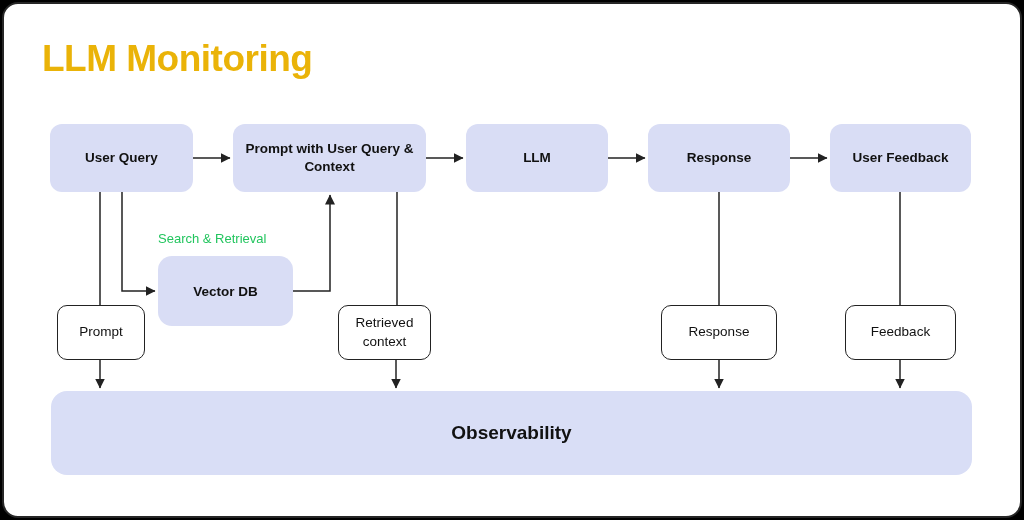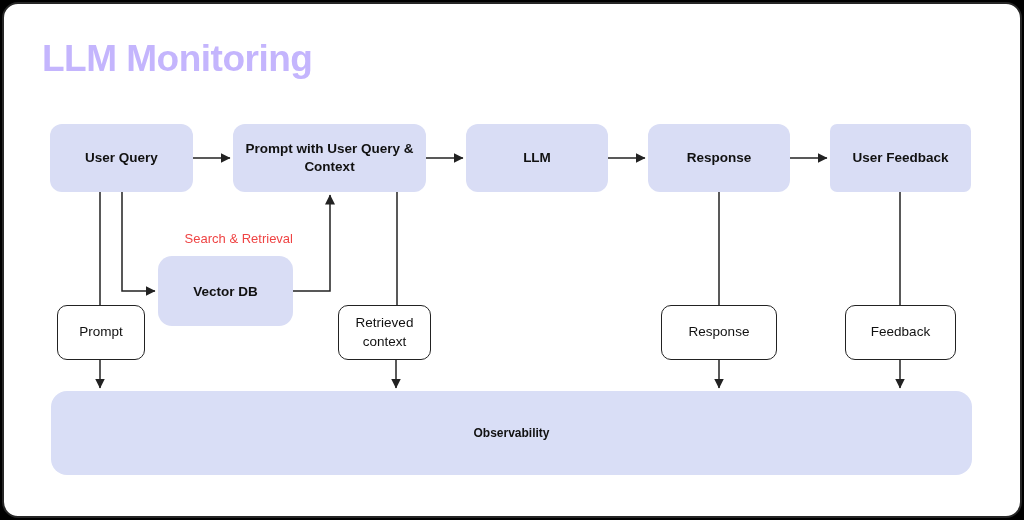--- a/index.html
+++ b/index.html
@@ -22,21 +22,21 @@
     background: #ffffff;
     border: 2px solid #262626;
     border-radius: 16px;
   }
   .page-title {
     position: absolute;
     left: 42px; top: 38px;
     font-size: 37px;
     font-weight: bold;
     letter-spacing: -0.5px;
-    color: #c4b5fd;
+    color: #eab308;
   }
   .connectors {
     position: absolute;
     left: 0; top: 0;
     width: 1024px; height: 520px;
   }
   .node {
     position: absolute;
     display: flex;
     align-items: center;
@@ -55,40 +55,40 @@
   }
   .vector-db {
     background: #d9ddf5;
     border-radius: 14px;
     font-weight: bold;
     font-size: 13.5px;
   }
   .annotation {
     position: absolute;
     font-size: 13px;
-    color: #ef4444;
-    text-align: right;
+    color: #22c55e;
+    text-align: left;
   }
   .note-node {
     background: #ffffff;
     border: 1.5px solid #222;
     border-radius: 10px;
     font-size: 13.5px;
     line-height: 1.4;
     padding: 4px 8px;
   }
   .sink-bar {
     position: absolute;
     background: #d9def6;
     border-radius: 16px;
     display: flex;
     align-items: center;
     justify-content: center;
     font-weight: bold;
-    font-size: 12px;
+    font-size: 19px;
     color: #111;
   }
 </style>
 </head>
 <body>
 
 <div class="canvas">
   <div class="card"></div>
 
   <div class="page-title">LLM Monitoring</div>
@@ -129,21 +129,21 @@
   </div>
   <div class="node flow-node" style="left:233px; top:124px; width:193px; height:68px;text-align:center;">
     <span>Prompt with User Query &amp; Context</span>
   </div>
   <div class="node flow-node" style="left:466px; top:124px; width:142px; height:68px;">
     <span>LLM</span>
   </div>
   <div class="node flow-node" style="left:648px; top:124px; width:142px; height:68px;">
     <span>Response</span>
   </div>
-  <div class="node flow-node" style="left:830px; top:124px; width:141px; height:68px;border-radius:7px;">
+  <div class="node flow-node" style="left:830px; top:124px; width:141px; height:68px;">
     <span>User Feedback</span>
   </div>
 
   <div class="annotation" style="left:158px; top:231px; width:135px;">Search &amp; Retrieval</div>
   <div class="node vector-db" style="left:158px; top:256px; width:135px; height:70px;">
     <span>Vector DB</span>
   </div>
 
   <div class="node note-node" style="left:57px; top:305px; width:88px; height:55px;">
     <span>Prompt</span>

